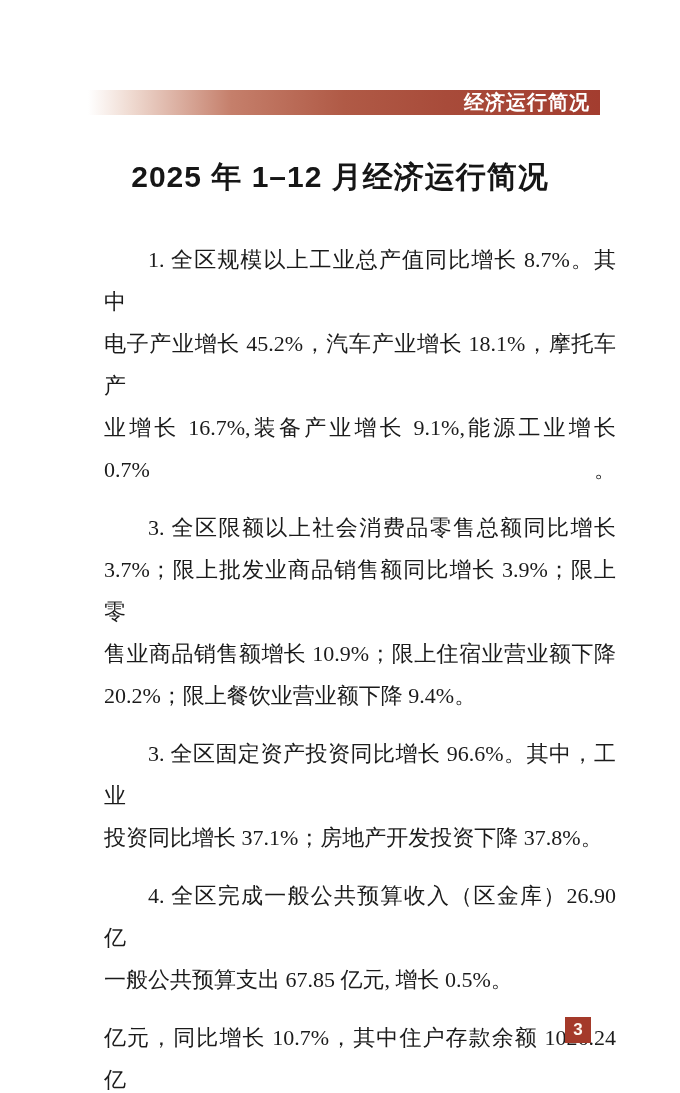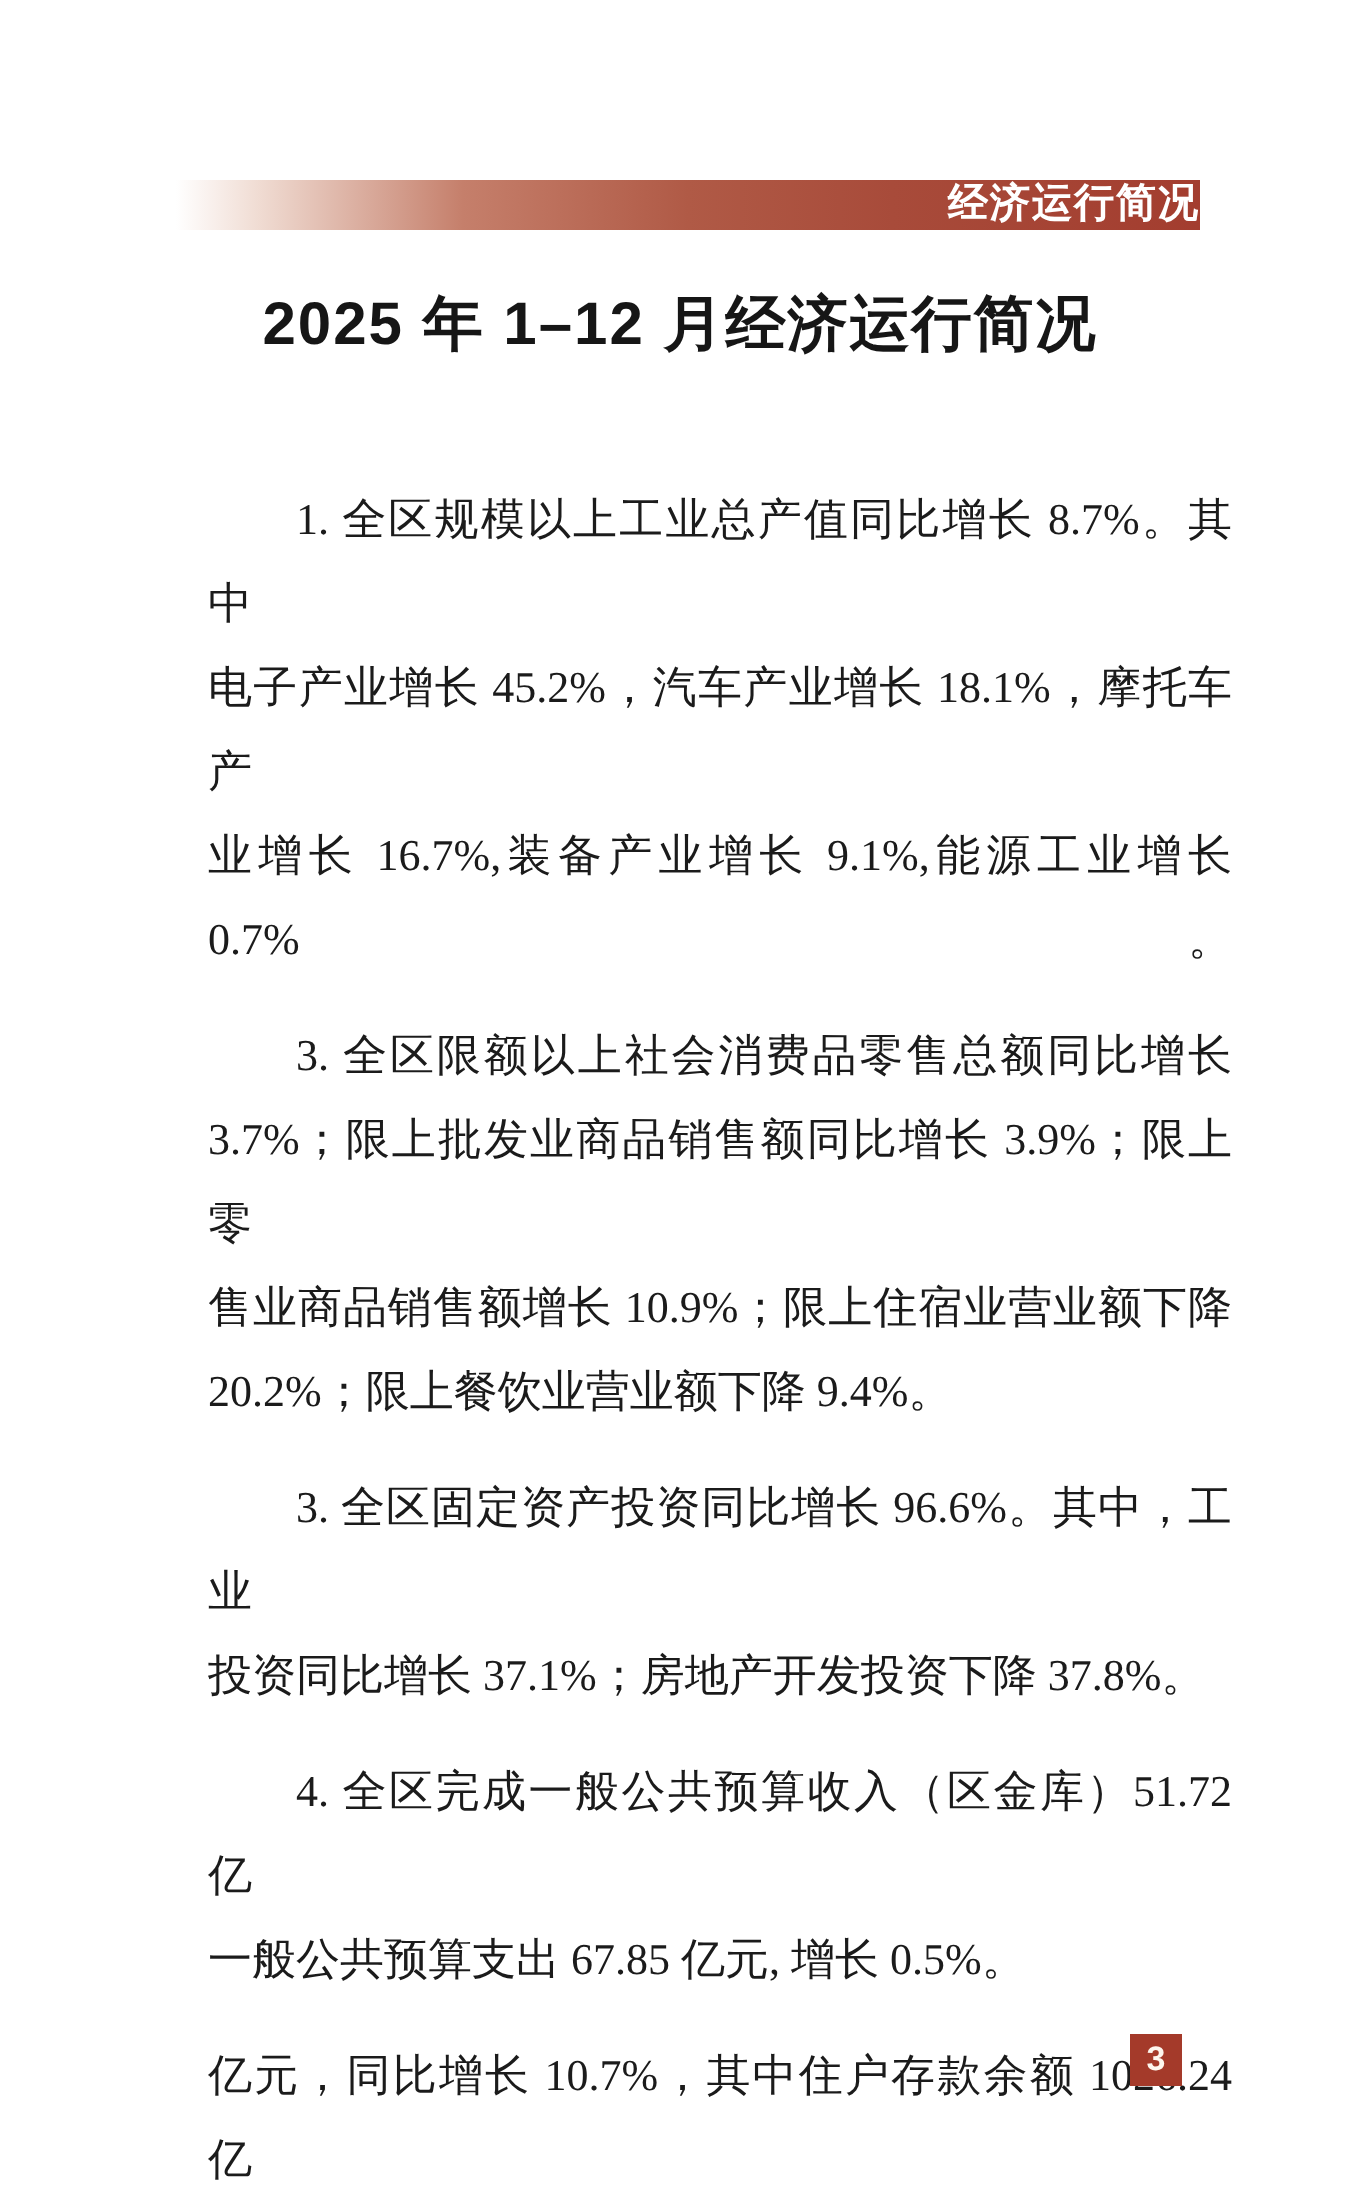--- a/index.html
+++ b/index.html
@@ -13,24 +13,24 @@
     overflow:hidden;
   }
   .topbar{
     position:absolute;left:88px;top:90px;width:512px;height:25px;
     background:linear-gradient(to right,#ffffff 0%,#f0dcd3 8%,#c57f6b 28%,#b05a46 50%,#a84b3a 70%,#a33d2f 100%);
     display:flex;align-items:center;justify-content:flex-end;
   }
   .topbar-label{
     font-family:"Liberation Sans","DejaVu Sans",sans-serif;
     font-weight:bold;font-size:20px;color:#ffffff;
-    padding-right:0;letter-spacing:1px;line-height:25px;
+    padding-right:10px;letter-spacing:1px;line-height:25px;
   }
   .doc-title{
-    position:absolute;left:0;top:142px;width:100%;
+    position:absolute;left:0;top:157px;width:100%;
     text-align:center;
     font-family:"Liberation Sans","DejaVu Sans",sans-serif;
     font-weight:bold;font-size:30px;color:#161616;
     letter-spacing:1px;
   }
   .content{
     position:absolute;left:88px;top:223px;width:512px;
     font-size:22px;line-height:42px;
   }
   .para{margin:16px;padding:0;}
@@ -70,21 +70,21 @@
       <div class="line j">售业商品销售额增长 10.9%；限上住宿业营业额下降</div>
       <div class="line">20.2%；限上餐饮业营业额下降 9.4%。</div>
     </div>
 
     <div class="para">
       <div class="line ind j">3. 全区固定资产投资同比增长 96.6%。其中，工业</div>
       <div class="line">投资同比增长 37.1%；房地产开发投资下降 37.8%。</div>
     </div>
 
     <div class="para">
-      <div class="line ind j">4. 全区完成一般公共预算收入（区金库）51.72 亿</div>
+      <div class="line ind j">4. 全区完成一般公共预算收入（区金库）26.90 亿</div>
       <div class="line">一般公共预算支出 67.85 亿元, 增长 0.5%。</div>
     </div>
 
     <div class="para">
       <div class="line j">亿元，同比增长 10.7%，其中住户存款余额 1026.24 亿</div>
 
     </div>
 
   </div>
 

